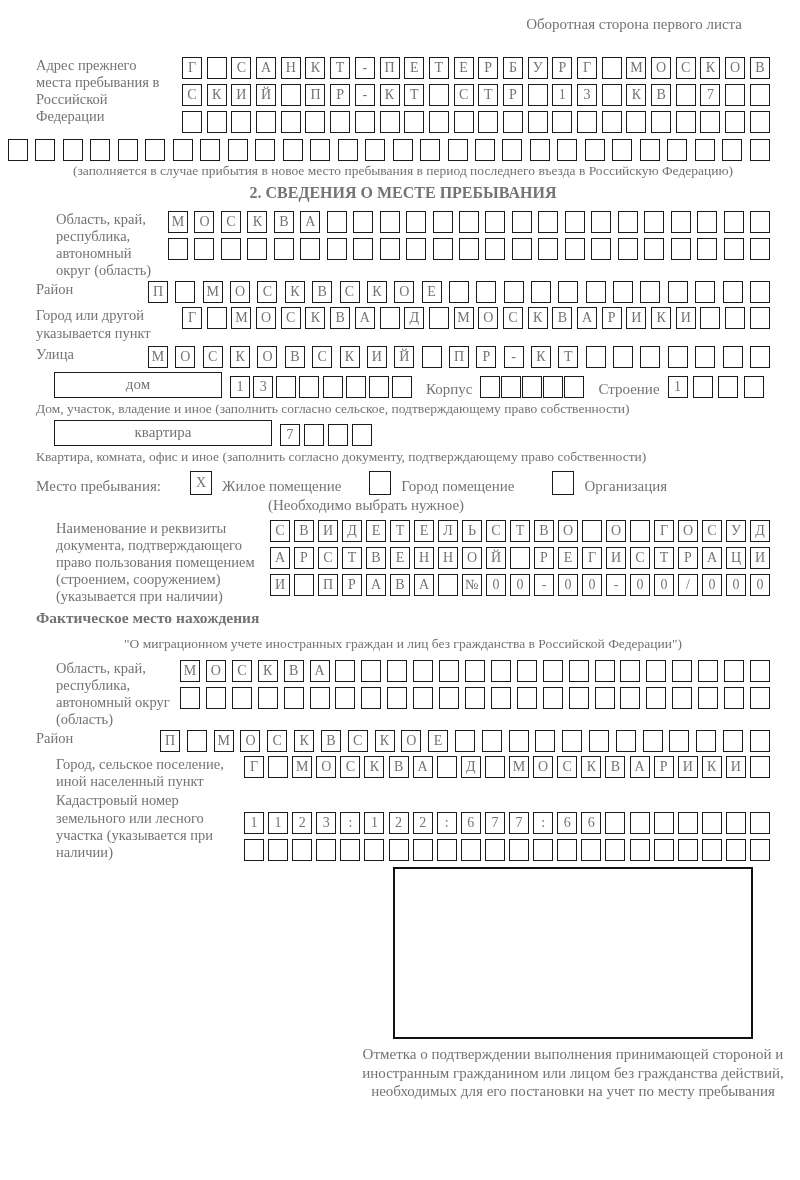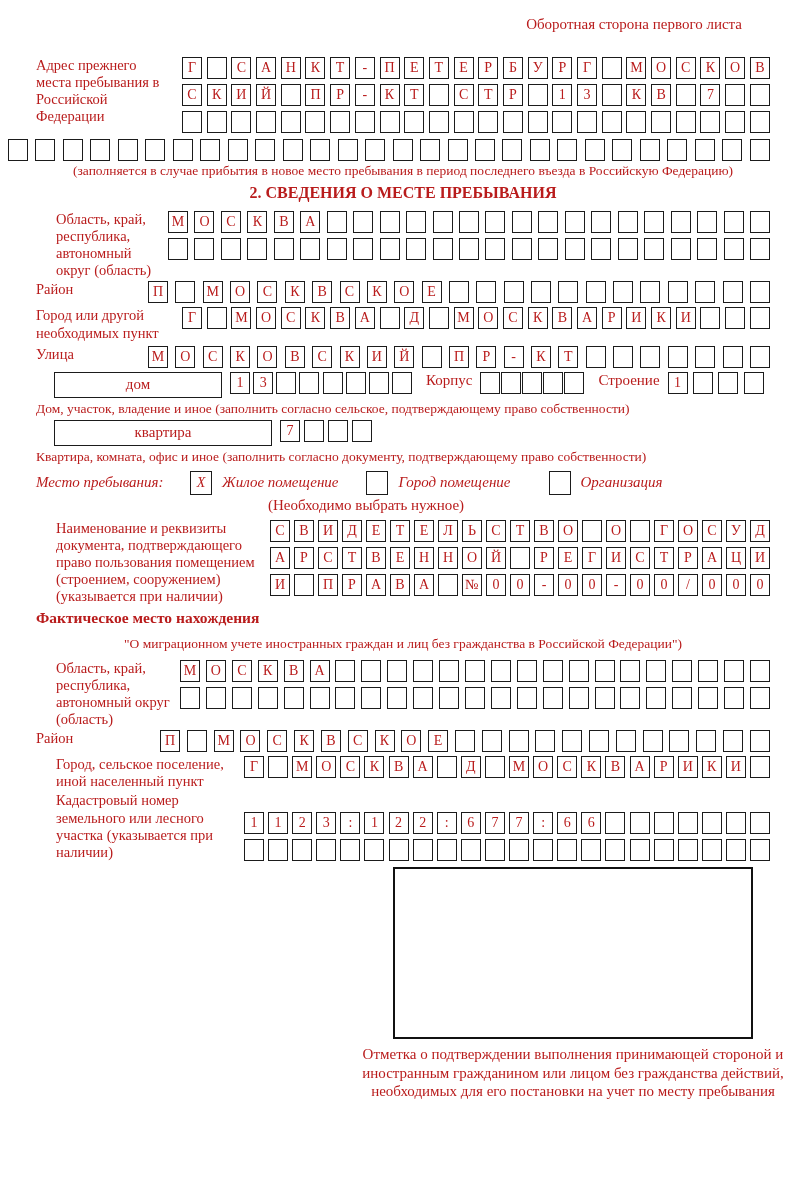--- a/index.html
+++ b/index.html
@@ -2,21 +2,21 @@
 <html><head>
 <meta charset="utf-8">
 <style>
   html,body{margin:0;padding:0;background:#fff;}
   .page{
     position:relative;
     width:800px;height:1180px;
     box-sizing:border-box;
     padding:16px 30px 0 36px;
     background:#fff;
-    color:#b91c1c;
+    color:#737373;
     font-family:"Liberation Serif", serif;
     overflow:hidden;
   }
   .hdr-note{ text-align:right; font-size:15px; padding-right:28px; margin-bottom:24px; }
 
   
   .cgrid{ display:flex; justify-content:space-between; margin-bottom:5px; }
   .cell{
     width:20px; height:22px; box-sizing:border-box;
     border:1.6px solid #1b1b1b;
@@ -31,34 +31,34 @@
   .rows .cgrid:last-child{ margin-bottom:0; }
 
   .fullrow{ margin-left:-28px; width:calc(100% + 28px); margin-bottom:2px; }
 
   .caption{ font-size:13.5px; text-align:center; margin-bottom:2px; }
   .h2{ font-size:16px; font-weight:bold; text-align:center; margin:5px 0 9px 0; }
   .h3{ font-size:15.5px; font-weight:bold; margin:4px 0 8px 0; }
   .subcap{ font-size:13.5px; text-align:center; line-height:1.3; }
 
   
-  .houserow{ display:flex; align-items:flex-start; margin:2px 0 3px -6px;padding-left:24px; }
+  .houserow{ display:flex; align-items:flex-end; margin:2px 0 3px -6px;padding-left:24px; }
   .wbox{
     box-sizing:border-box; border:1.7px solid #1b1b1b; height:26px;
     display:flex; align-items:center; justify-content:center; font-size:15px;
   }
   .bw168{ width:168px; } .bw200{ width:218px; }
   .houserow .cgrid{ margin-bottom:0; }
   .gw182{ width:182px; margin-left:8px; }
   .gw104{ width:104px; } .gw96{ width:96px; } .gw92{ width:92px; margin-left:8px; }
   .inlbl{ font-size:15px; margin:0 8px 0 14px; }
 
   .smallcap{ font-size:13.5px; margin:0 0 3px 0; }
 
-  .stayrow{ display:flex; align-items:center; margin:6px 0 2px 0; font-size:15px;font-style:italic; }
+  .stayrow{ display:flex; align-items:flex-end; margin:6px 0 2px 0; font-size:15px; }
   .chkbox{
     box-sizing:border-box; width:22px; height:24px; border:1.7px solid #1b1b1b;
     display:flex; align-items:center; justify-content:center; font-size:14px; flex:none;
   }
   .staylbl{ flex:none; width:150px; }
   .optlbl{ margin-left:10px; }
   .m4{ margin-left:4px; } .m28{ margin-left:28px; } .m38{ margin-left:38px; }
   .staycap{ font-size:15px; margin:2px 0 6px 0; width:420px; text-align:center; margin-left:120px; }
 
   .padtop20 .cgrid:first-child{ margin-top:20px; }
@@ -280,21 +280,21 @@
           <div class="cell"></div>
           <div class="cell"></div>
           <div class="cell"></div>
           <div class="cell"></div>
           <div class="cell"></div>
         </div>
       </div>
   </div>
 
   <div class="field mb4">
-    <div class="flabel w146">Город или другой необходимых пункт</div>
+    <div class="flabel w146">Город или другой указывается пункт</div>
     <div class="rows">
         <div class="cgrid">
           <div class="cell">Г</div>
           <div class="cell"></div>
           <div class="cell">М</div>
           <div class="cell">О</div>
           <div class="cell">С</div>
           <div class="cell">К</div>
           <div class="cell">В</div>
           <div class="cell">А</div>

